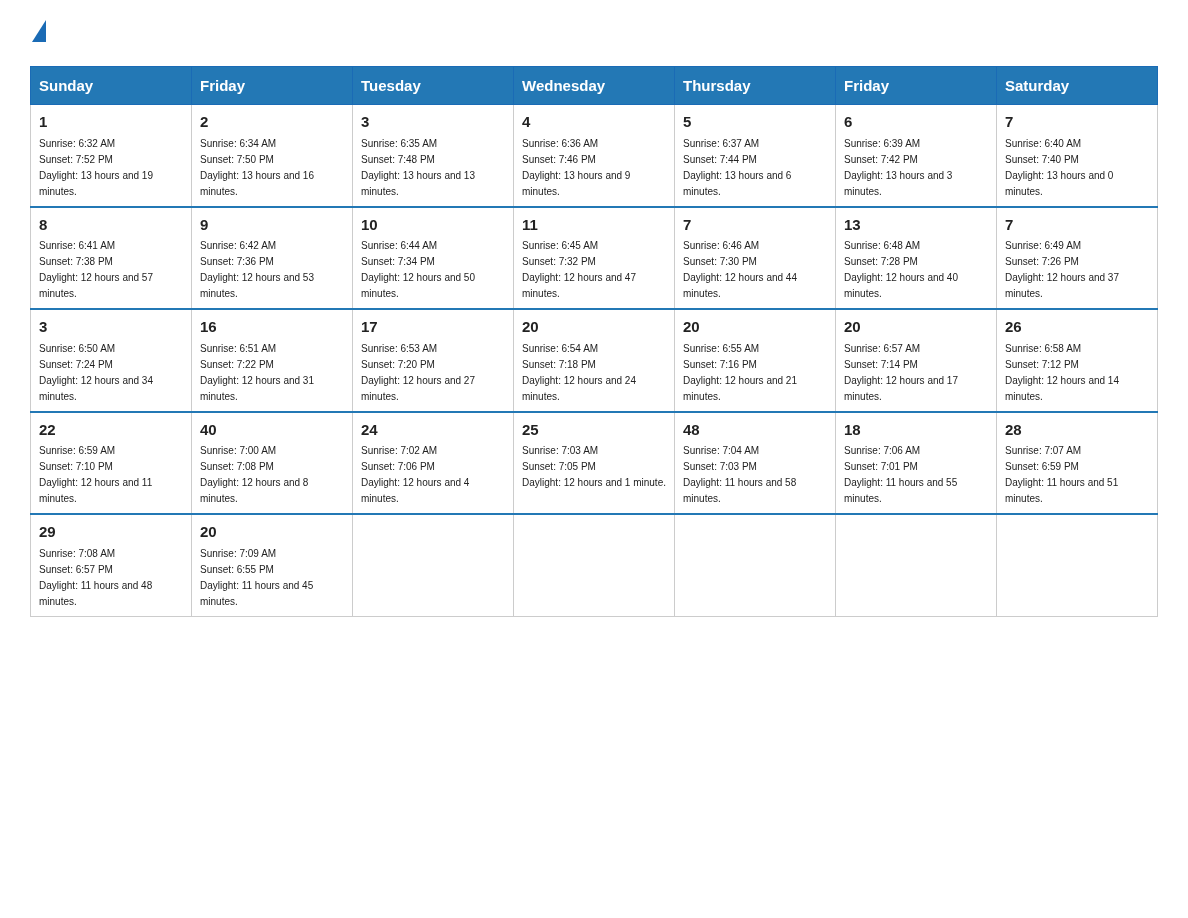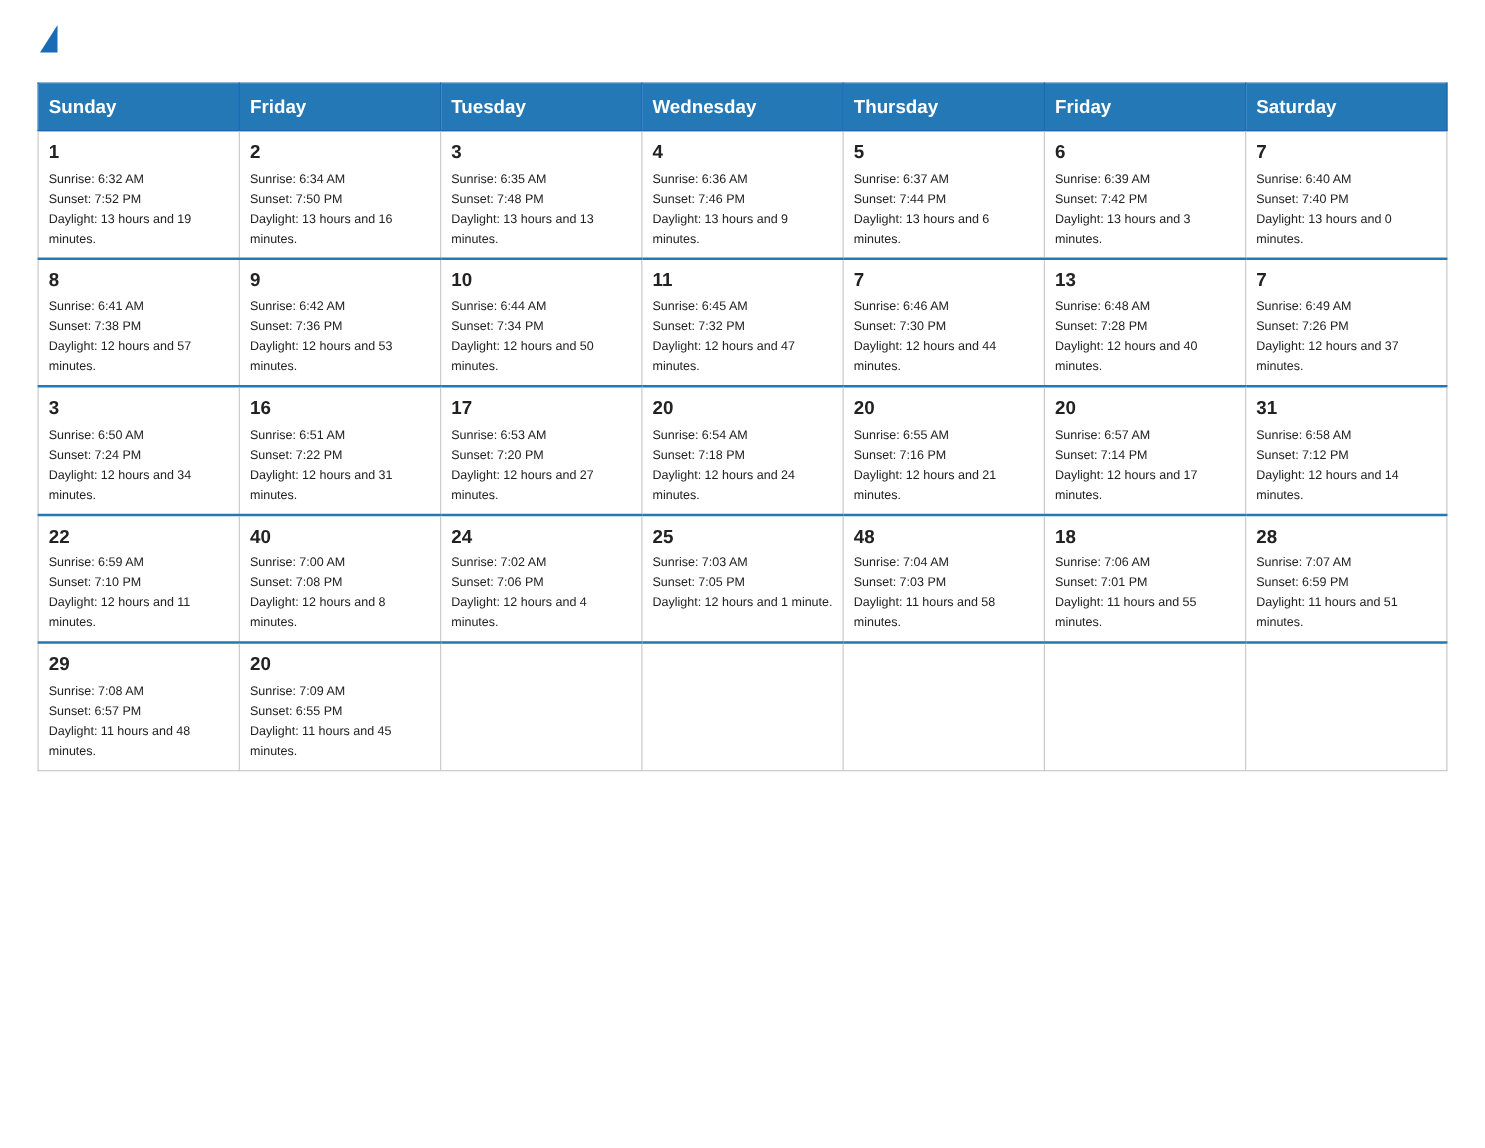--- a/index.html
+++ b/index.html
@@ -206,21 +206,21 @@
         </td>
         <td>
           <span class="day-number">20</span>
           <div class="day-info">Sunrise: 6:55 AM<br>Sunset: 7:16 PM<br>Daylight: 12 hours and 21 minutes.</div>
         </td>
         <td>
           <span class="day-number">20</span>
           <div class="day-info">Sunrise: 6:57 AM<br>Sunset: 7:14 PM<br>Daylight: 12 hours and 17 minutes.</div>
         </td>
         <td>
-          <span class="day-number">31</span>
+          <span class="day-number">26</span>
           <div class="day-info">Sunrise: 6:58 AM<br>Sunset: 7:12 PM<br>Daylight: 12 hours and 14 minutes.</div>
         </td>
       </tr>
       <tr class="row-border">
         <td>
           <span class="day-number">22</span>
           <div class="day-info">Sunrise: 6:59 AM<br>Sunset: 7:10 PM<br>Daylight: 12 hours and 11 minutes.</div>
         </td>
         <td>
           <span class="day-number">40</span>

